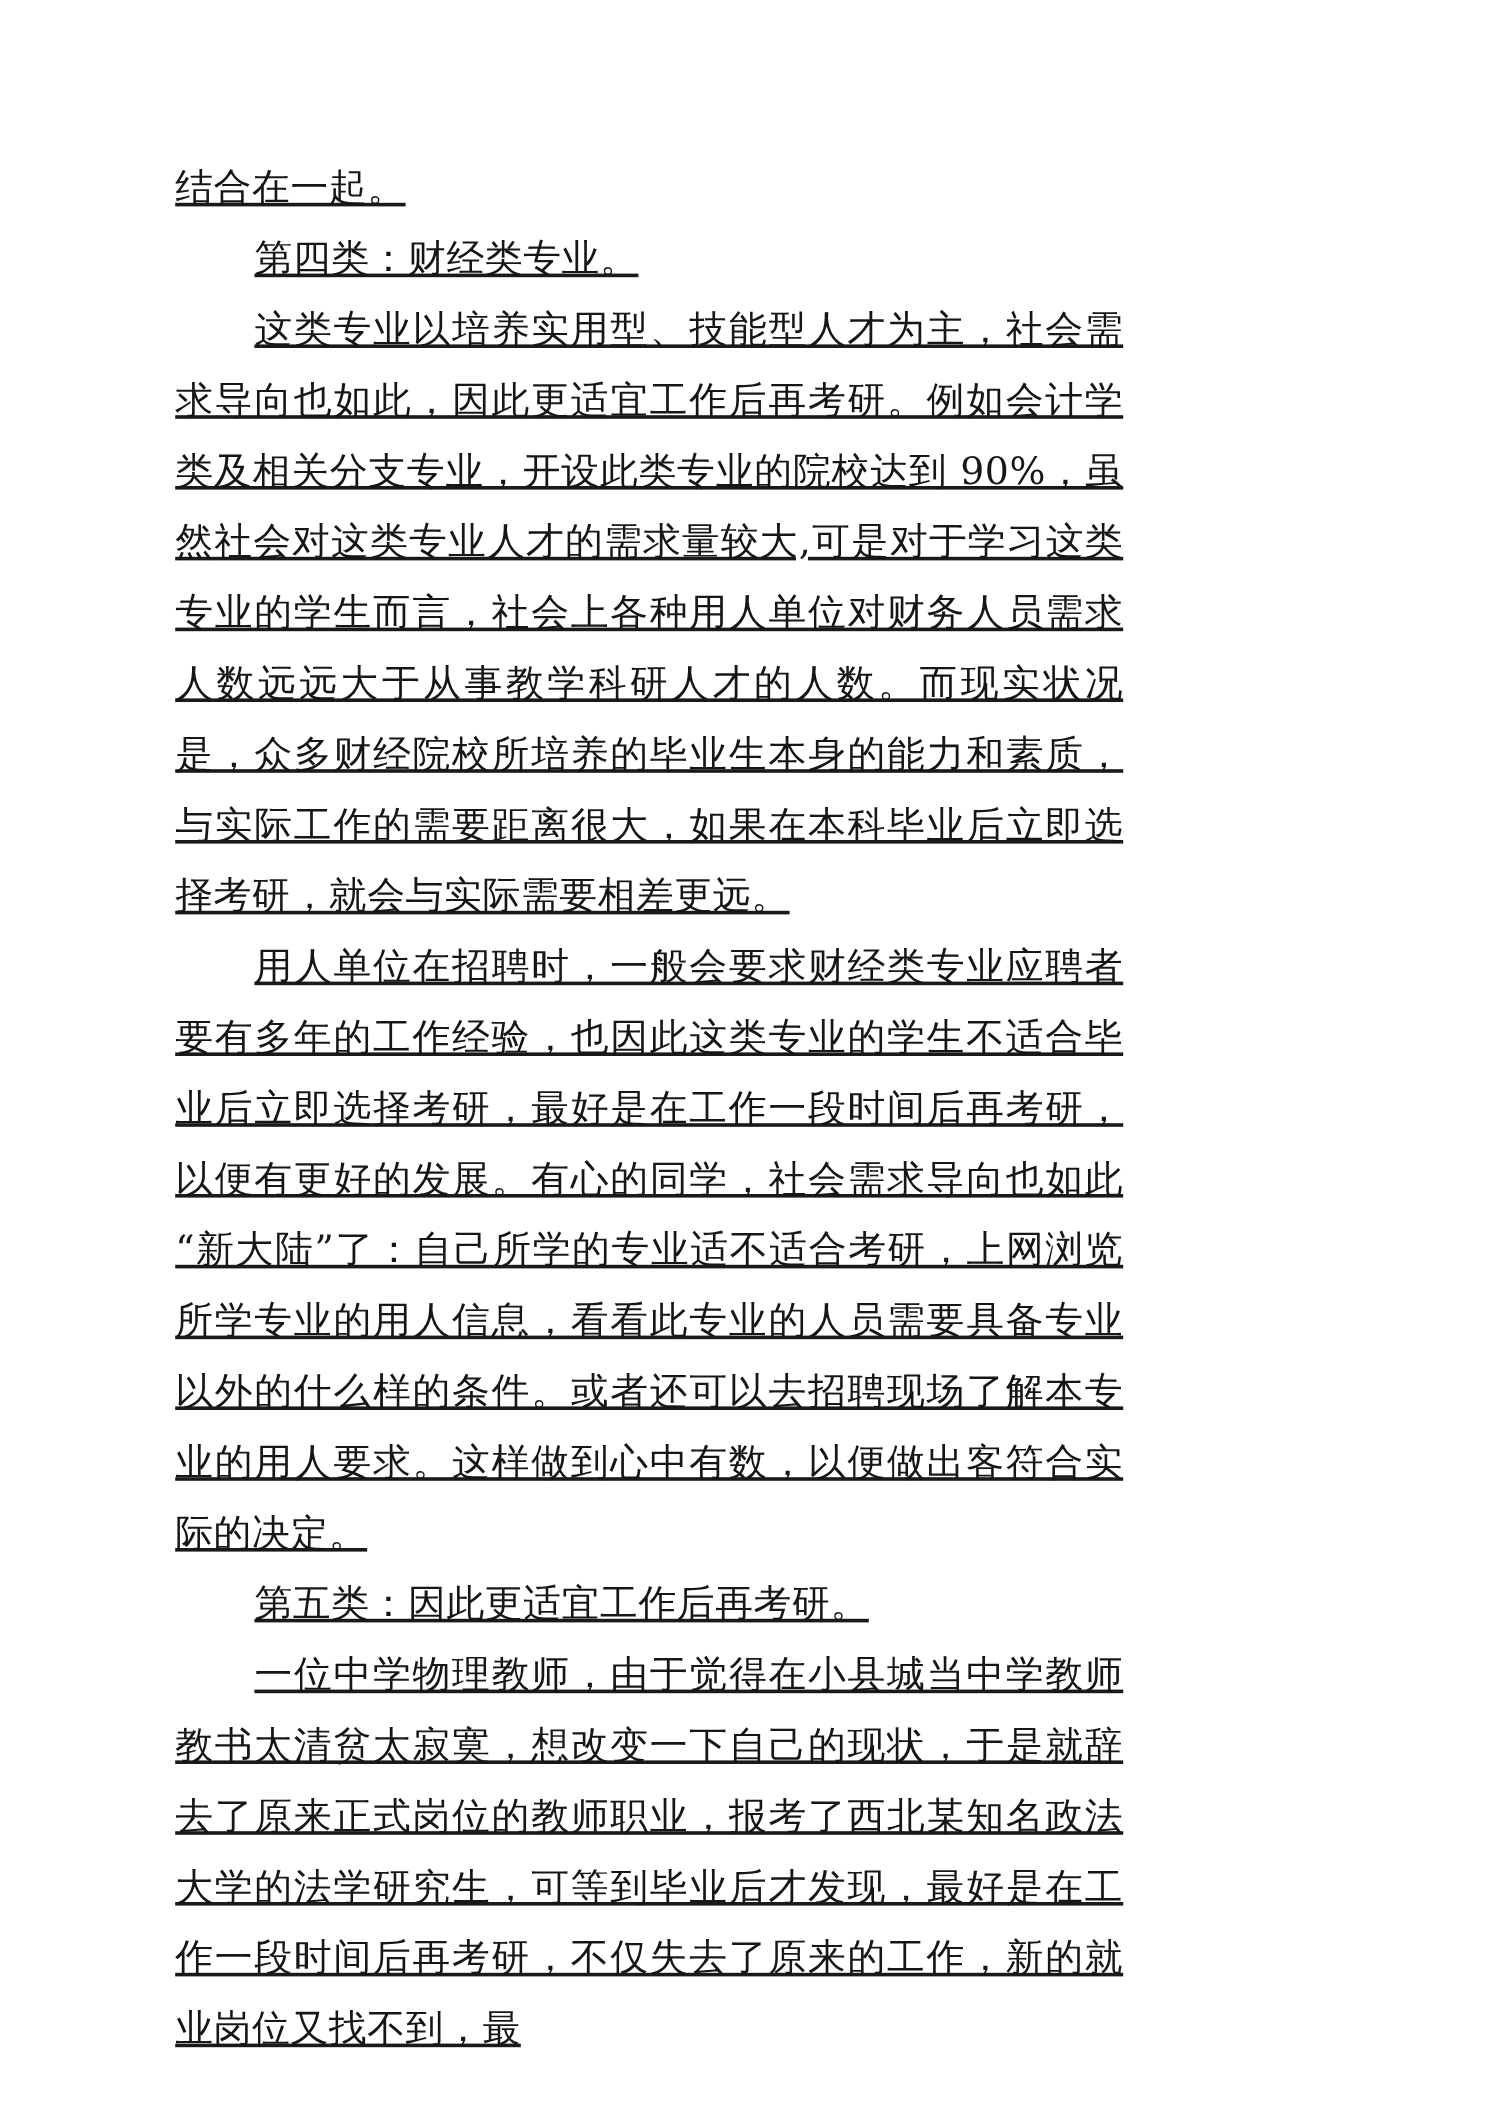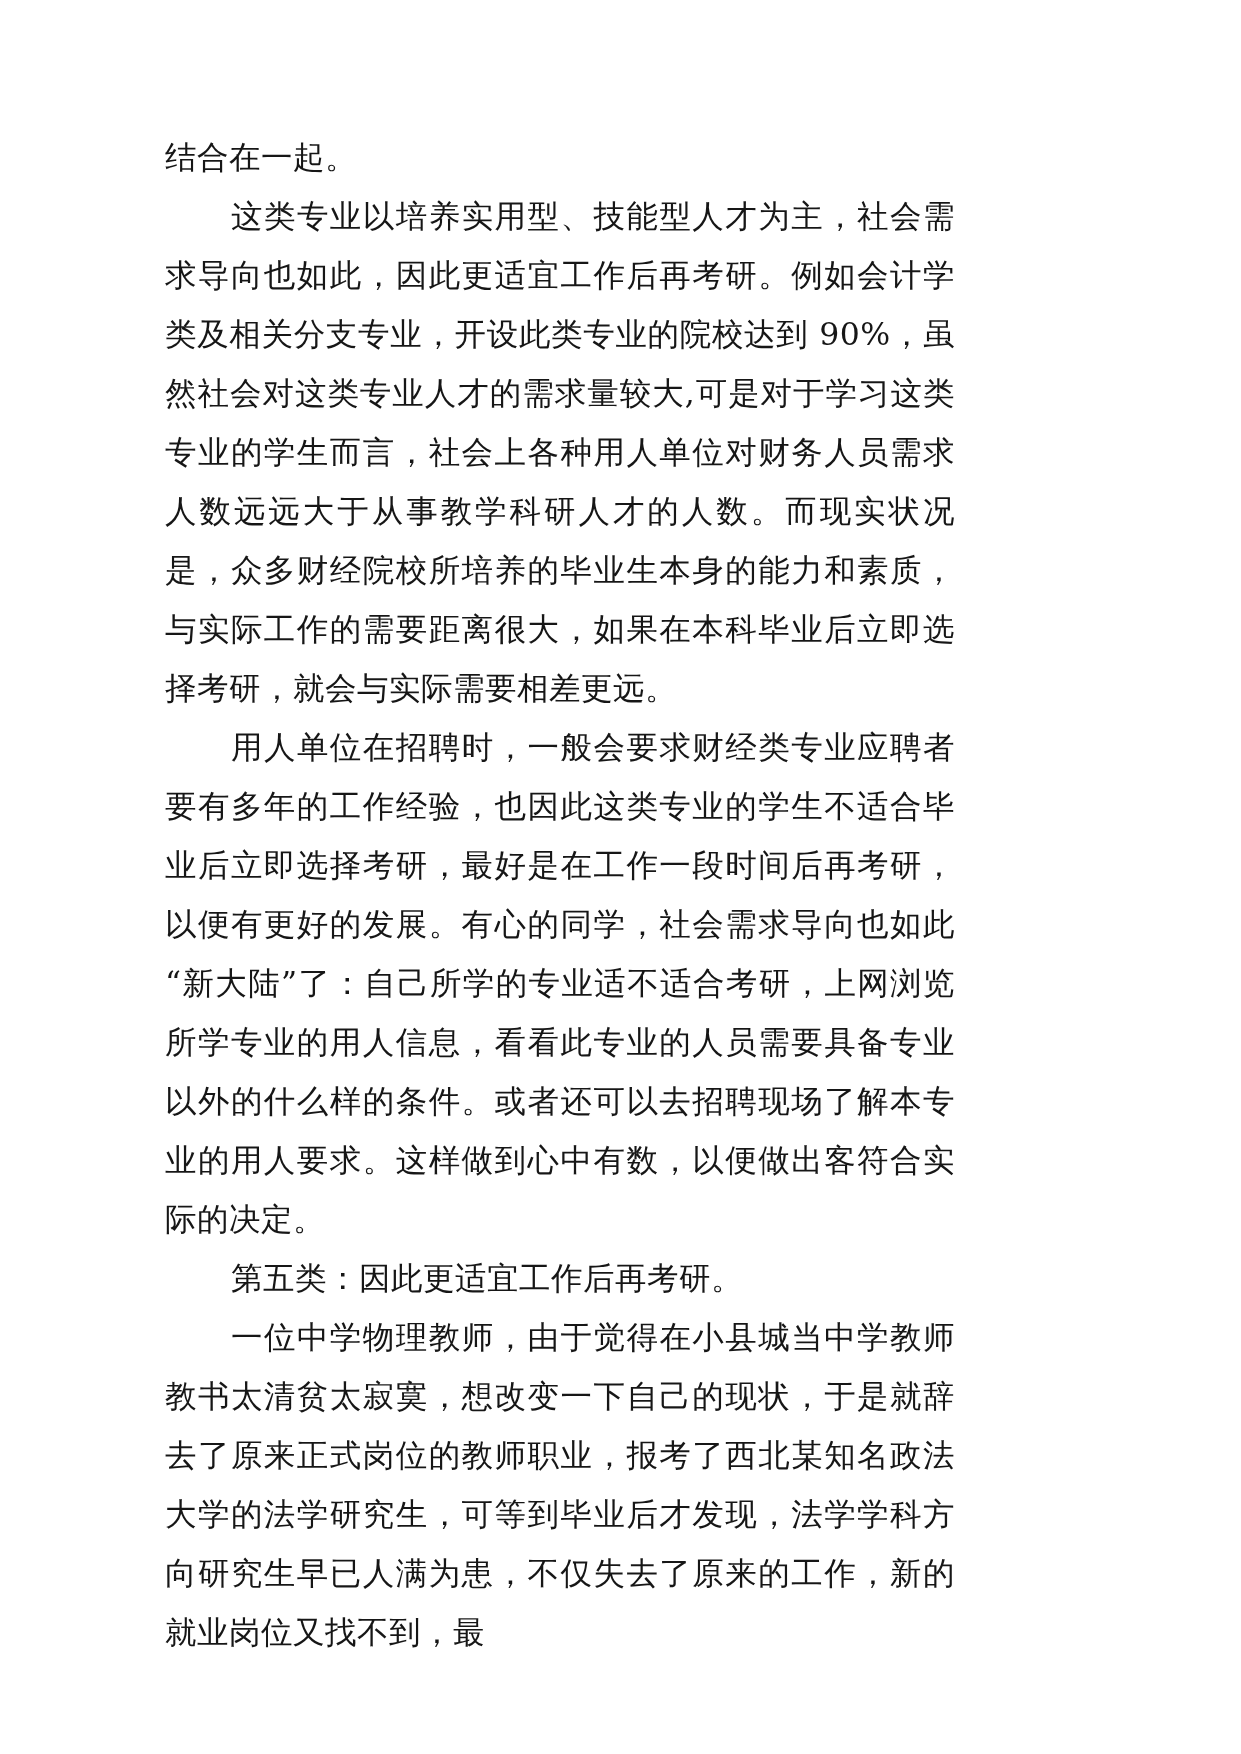--- a/index.html
+++ b/index.html
@@ -16,23 +16,24 @@
     position: relative;
     width: 1241px;
     height: 1754px;
     margin: 0 auto;
     background: #ffffff;
     box-sizing: border-box;
     overflow: hidden;
   }
   .content {
     position: absolute;
-    left: 165px;
+    left: 146px;
     top: 128px;
     width: 790px;
+    text-decoration: underline;
   }
   .para {
     margin: 0;
     font-size: 31.5px;
     line-height: 59px;
     text-align: justify;
     text-justify: inter-ideograph;
     letter-spacing: 0.5px;
     color: #161616;
     font-family: "DejaVu Serif", "Liberation Serif", serif;
@@ -43,18 +44,19 @@
   .para.indent {
     text-indent: 66px;
   }
 </style>
 </head>
 <body>
 
 <div class="page">
   <div class="content">
     <p class="para">结合在一起。</p>
+    <p class="para indent">第四类：财经类专业。</p>
     <p class="para indent">这类专业以培养实用型、技能型人才为主，社会需求导向也如此，因此更适宜工作后再考研。例如会计学类及相关分支专业，开设此类专业的院校达到 90%，虽然社会对这类专业人才的需求量较大,可是对于学习这类专业的学生而言，社会上各种用人单位对财务人员需求人数远远大于从事教学科研人才的人数。而现实状况是，众多财经院校所培养的毕业生本身的能力和素质，与实际工作的需要距离很大，如果在本科毕业后立即选择考研，就会与实际需要相差更远。</p>
     <p class="para indent">用人单位在招聘时，一般会要求财经类专业应聘者要有多年的工作经验，也因此这类专业的学生不适合毕业后立即选择考研，最好是在工作一段时间后再考研，以便有更好的发展。有心的同学，社会需求导向也如此“新大陆”了：自己所学的专业适不适合考研，上网浏览所学专业的用人信息，看看此专业的人员需要具备专业以外的什么样的条件。或者还可以去招聘现场了解本专业的用人要求。这样做到心中有数，以便做出客符合实际的决定。</p>
     <p class="para indent">第五类：因此更适宜工作后再考研。</p>
-    <p class="para indent">一位中学物理教师，由于觉得在小县城当中学教师教书太清贫太寂寞，想改变一下自己的现状，于是就辞去了原来正式岗位的教师职业，报考了西北某知名政法大学的法学研究生，可等到毕业后才发现，法学学科方向研究生早已人满为患，不仅失去了原来的工作，新的就业岗位又找不到，最</p>
+    <p class="para indent">一位中学物理教师，由于觉得在小县城当中学教师教书太清贫太寂寞，想改变一下自己的现状，于是就辞去了原来正式岗位的教师职业，报考了西北某知名政法大学的法学研究生，可等到毕业后才发现，最好是在工作一段时间后再考研，不仅失去了原来的工作，新的就业岗位又找不到，最</p>
   </div>
 </div>
 
 </body></html>

